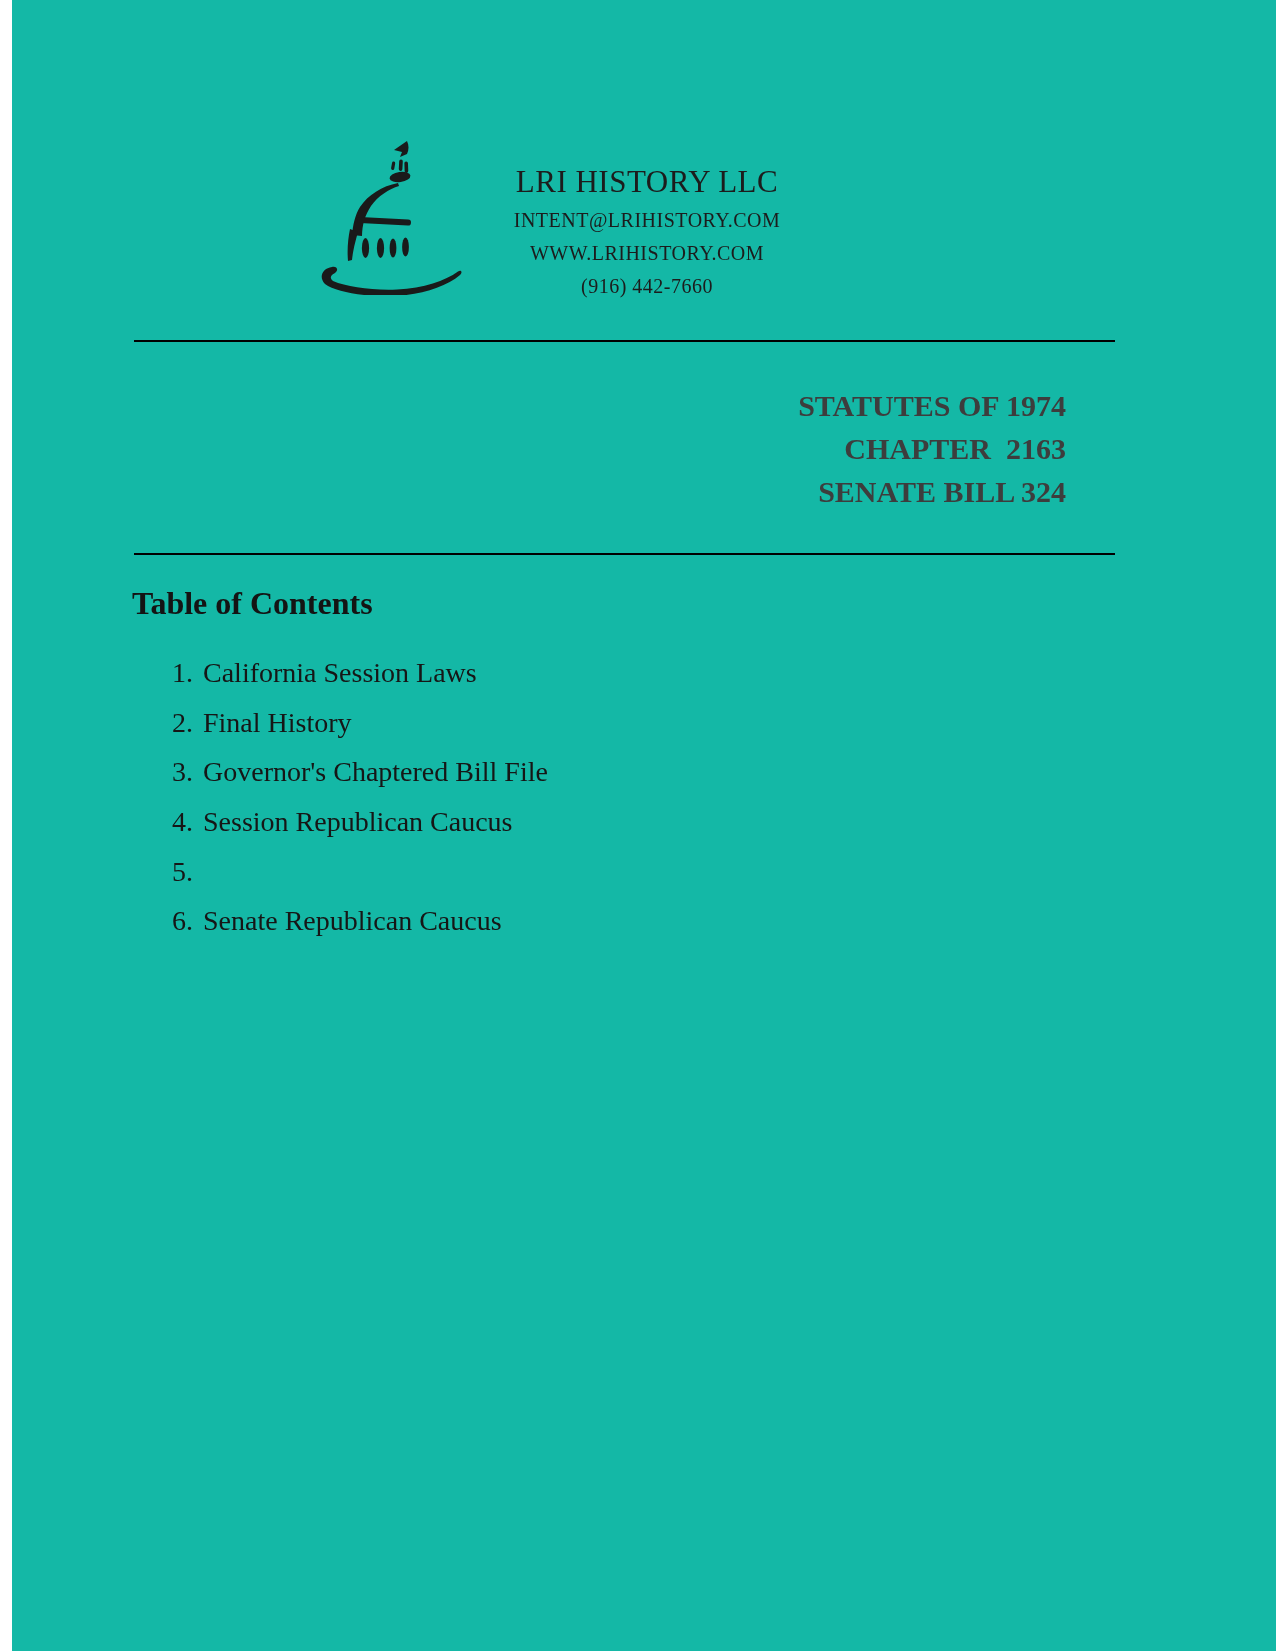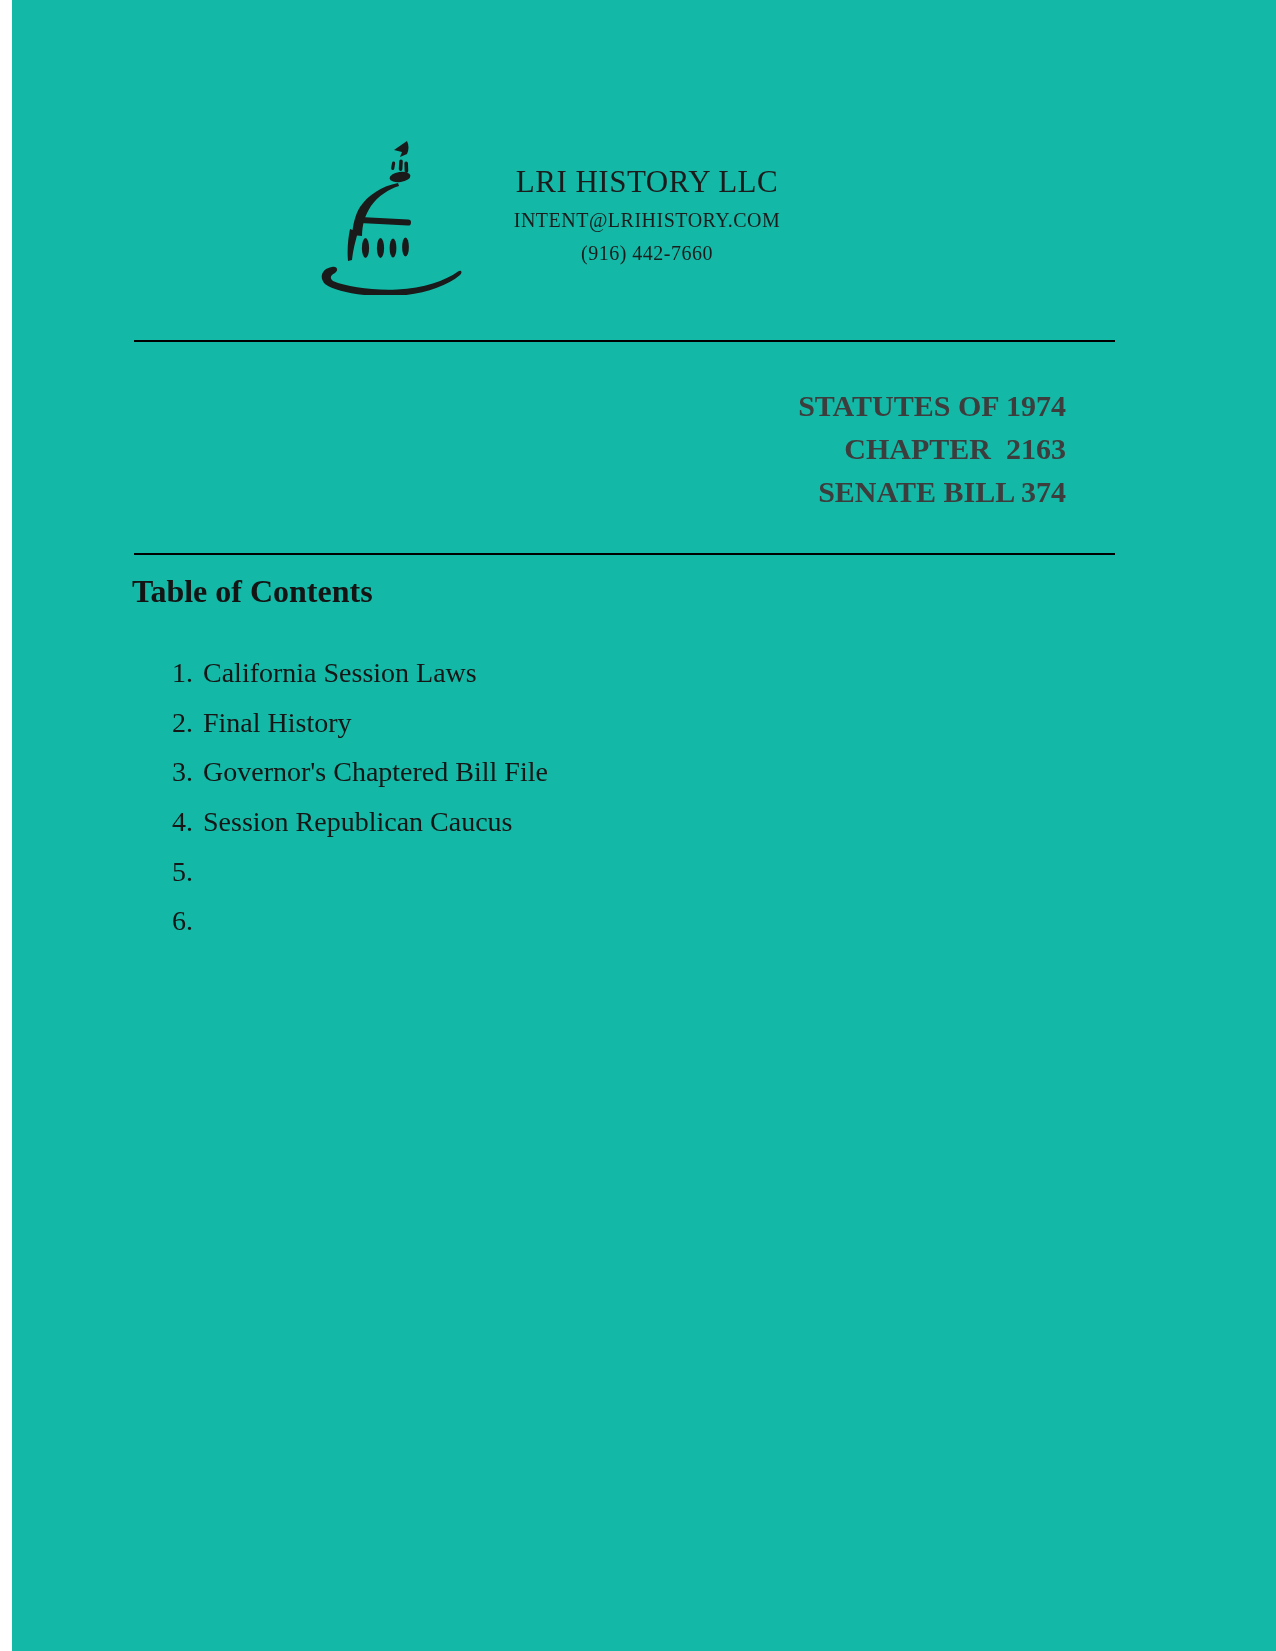--- a/index.html
+++ b/index.html
@@ -63,21 +63,21 @@
     font-weight: bold;
     font-size: 30px;
     line-height: 43px;
   }
   .citation div { white-space: pre; }
 
   
   .toc-heading {
     position: absolute;
     left: 120px;
-    top: 574px;
+    top: 586px;
     font-size: 32px;
     line-height: 34px;
     font-weight: bold;
     color: #141414;
     white-space: nowrap;
     text-align: center;
   }
   .toc-list {
     position: absolute;
     left: 160px;
@@ -125,30 +125,31 @@
     </g>
     <g stroke="#1a1a1a" stroke-width="6" stroke-linecap="round" fill="none">
 
       <path d="M48,95 L96,97.5"></path>
     </g>
   </svg>
 
   <div class="contact">
     <div class="company-name">LRI HISTORY LLC</div>
     <div class="contact-line">INTENT@LRIHISTORY.COM</div>
+    <div class="contact-line">WWW.LRIHISTORY.COM</div>
     <div class="contact-line">(916) 442-7660</div>
   </div>
 
   <div class="rule rule-top"></div>
   <div class="rule rule-bottom"></div>
 
   <div class="citation">
     <div>STATUTES OF 1974</div>
     <div>CHAPTER  2163</div>
-    <div>SENATE BILL 374</div>
+    <div>SENATE BILL 324</div>
   </div>
 
   <div class="toc-heading">Table of Contents</div>
 
   <div class="toc-list">
     <div class="toc-row">
       <span class="toc-num">1.</span>
       <span class="toc-label">California Session Laws</span>
     </div>
     <div class="toc-row">
@@ -161,16 +162,17 @@
     </div>
     <div class="toc-row">
       <span class="toc-num">4.</span>
       <span class="toc-label">Session Republican Caucus</span>
     </div>
     <div class="toc-row">
       <span class="toc-num">5.</span>
     </div>
     <div class="toc-row">
       <span class="toc-num">6.</span>
+      <span class="toc-label">Senate Republican Caucus</span>
     </div>
   </div>
 
 </div>
 
 </body></html>

